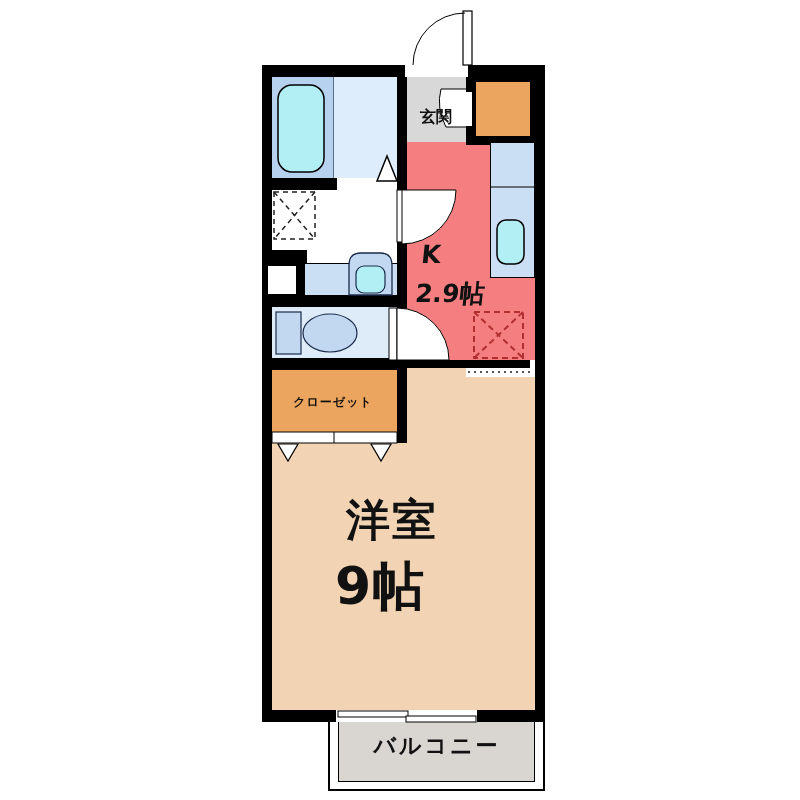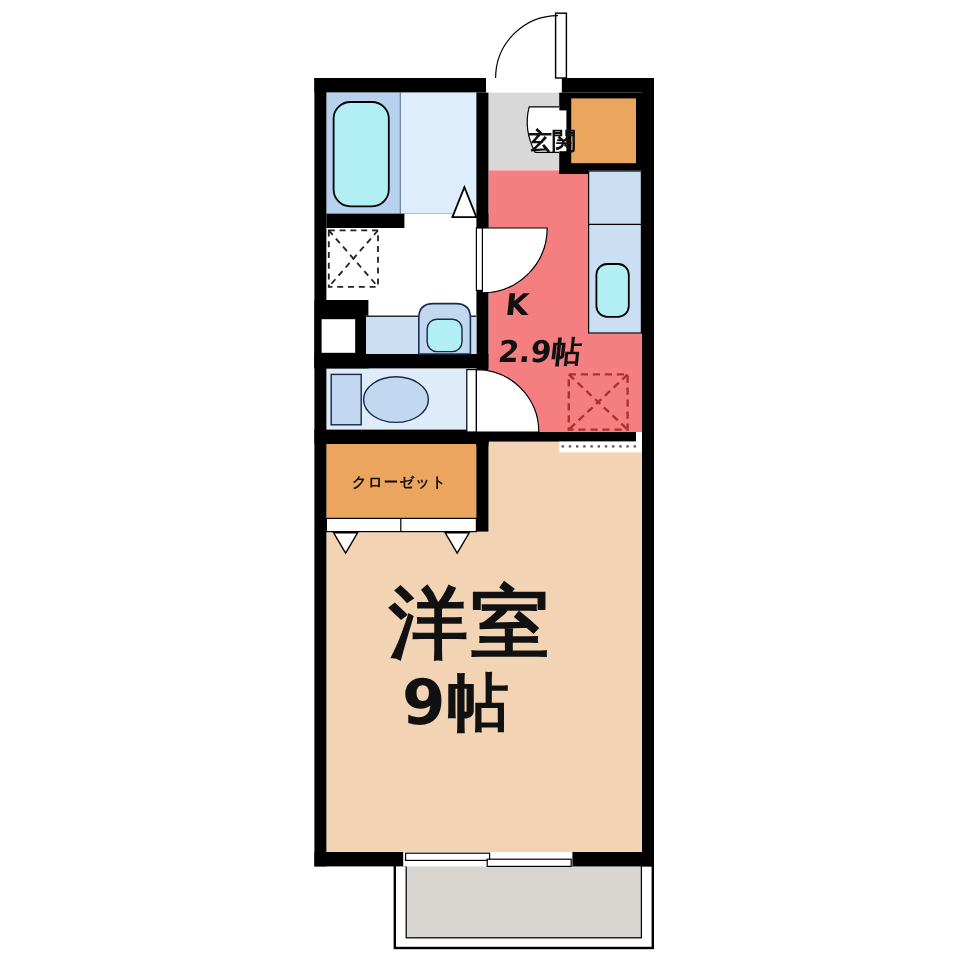--- a/index.html
+++ b/index.html
@@ -7,24 +7,24 @@
     position:relative;width:800px;height:800px;background:#ffffff;overflow:hidden;
     font-family:"DejaVu Sans","Liberation Sans",sans-serif;
   }
   .abs{position:absolute;}
   .wall{position:absolute;background:#000;}
   .open{position:absolute;background:#fff;}
   .label{
     position:absolute;transform:translate(-50%,-50%);
     color:#111;font-weight:bold;white-space:nowrap;line-height:1;
   }
-  .lbl-genkan{font-size:20px;margin-left:24px;}
+  .lbl-genkan{font-size:16px;}
   .lbl-k,.lbl-ksize{font-size:25px;transform:translate(-50%,-50%) skewX(-6deg);}
   .lbl-closet{font-size:12px;letter-spacing:1px;}
-  .lbl-room{font-size:66px;letter-spacing:2px;}
+  .lbl-room{font-size:44px;letter-spacing:2px;}
   .lbl-roomsize{font-size:52px;letter-spacing:1px;}
   .lbl-balcony{font-size:22px;letter-spacing:3px;}
   svg{position:absolute;left:0;top:0;}
 </style>
 </head>
 <body>
 
 <div class="canvas">
 
   <div class="abs" style="left:272px;top:77px;width:61px;height:101px;background:#B7D2EF;"></div>
@@ -115,14 +115,15 @@
       <rect x="406" y="716" width="70" height="6" fill="#fff" stroke="#000" stroke-width="1"></rect>
     </g>
   </svg>
 
   <div class="label lbl-genkan" style="left:436px;top:117px;">玄関</div>
   <div class="label lbl-k" style="left:431px;top:254px;">K</div>
   <div class="label lbl-ksize" style="left:450px;top:293px;">2.9帖</div>
   <div class="label lbl-closet" style="left:333px;top:402px;">クローゼット</div>
   <div class="label lbl-room" style="left:392px;top:520px;">洋室</div>
   <div class="label lbl-roomsize" style="left:380px;top:586px;">9帖</div>
+  <div class="label lbl-balcony" style="left:437px;top:746px;">バルコニー</div>
 
 </div>
 
 </body></html>

